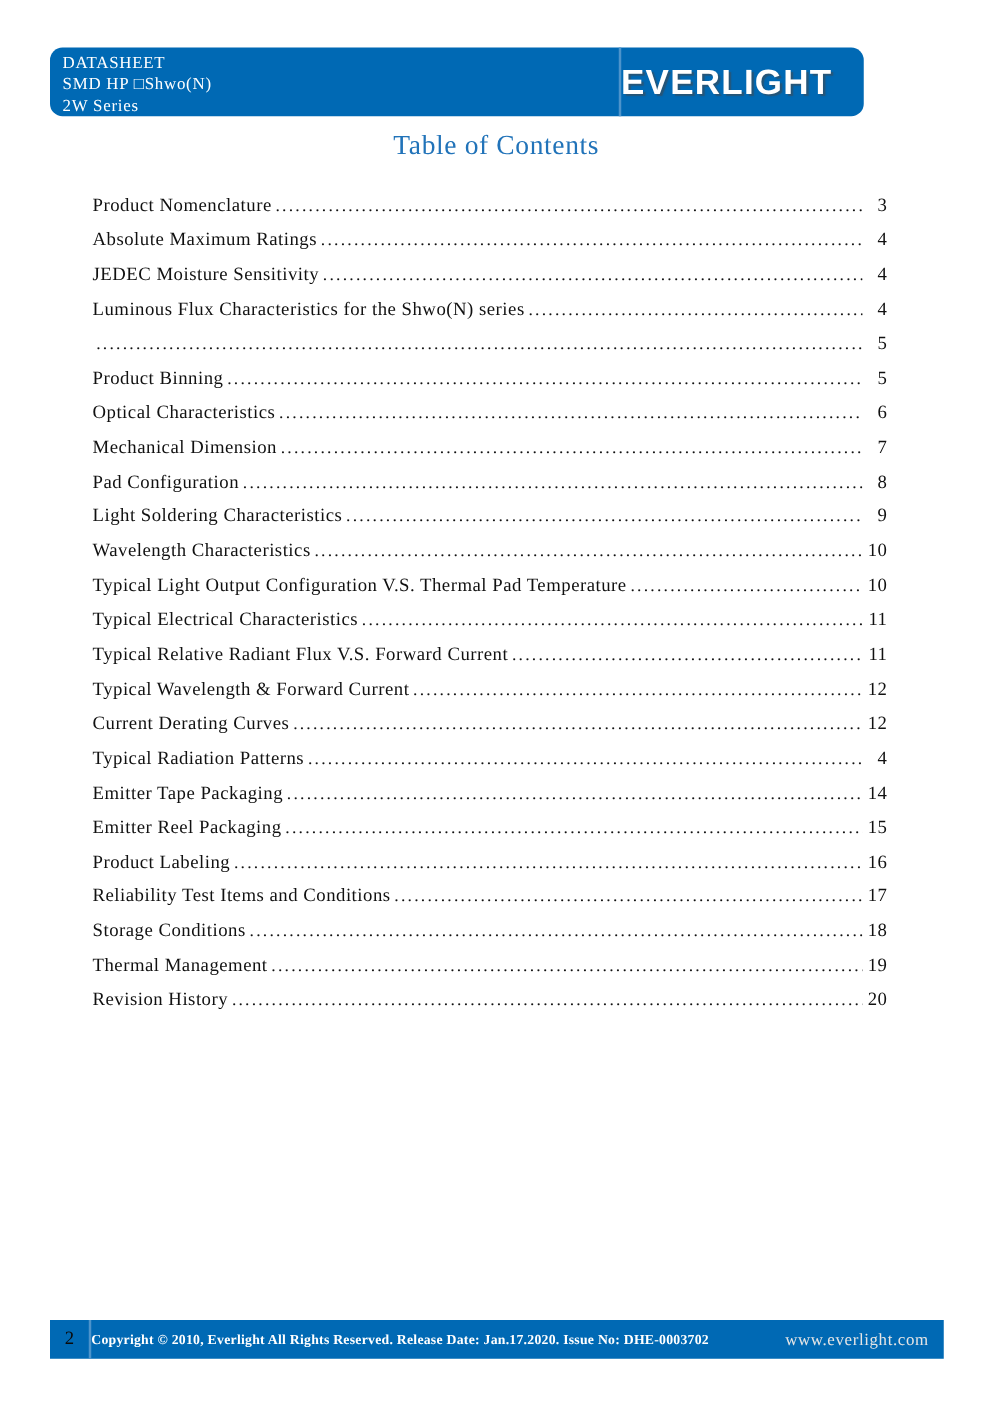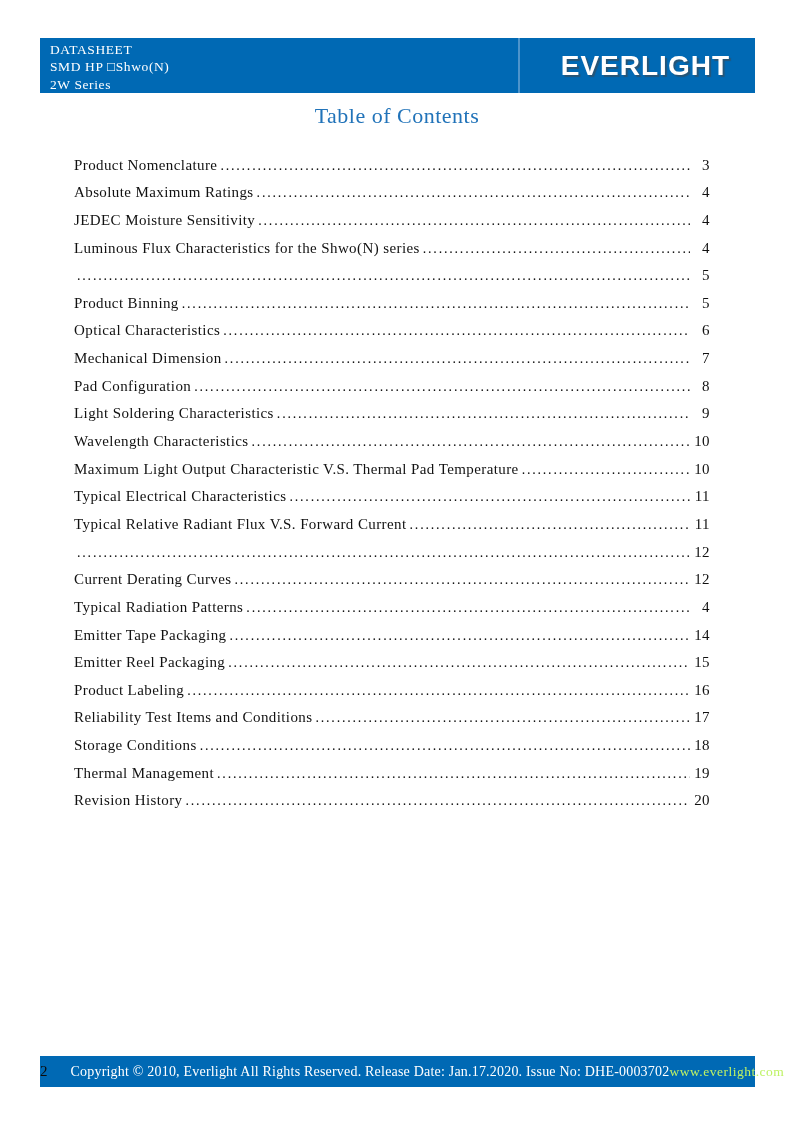--- a/index.html
+++ b/index.html
@@ -7,22 +7,22 @@
   body {
     position:relative;
     background:#ffffff;
     font-family:"Liberation Serif","DejaVu Serif",serif;
     color:#111;
     overflow:hidden;
   }
 
   
   .header {
-    position:absolute; left:40px; top:38px; width:715px; height:55px;
-    background:#0069b4; display:flex; align-items:stretch;
+    position:absolute; left:40px; top:38px; width:651px; height:55px;
+    background:#0069b4; display:flex; align-items:stretch;border-radius:10px;
   }
   .header-left {
     width:478px; color:#ffffff; padding:3px 0 0 10px;
     font-size:13.5px; line-height:17.3px; letter-spacing:0.6px;
   }
   .v-divider { width:2px; background:#4d94cb; }
   .header-right {
     flex:1; display:flex; align-items:center; justify-content:flex-end;
     padding-right:25px;
   }
@@ -54,26 +54,26 @@
   
   .footer {
     position:absolute; left:40px; top:1056px; width:715px; height:31px;
     background:#0069b4; display:flex; align-items:stretch;
   }
   .footer-pagebox {
     width:31px; display:flex; align-items:center; justify-content:center;
     color:#0b0b0b; font-size:15px;
   }
   .footer-copy {
-    flex:1; display:flex; align-items:center; padding-left:23px;
-    color:#ffffff; font-size:14px; letter-spacing:0.2px; white-space:nowrap;
+    flex:1; display:flex; align-items:center; padding-left:0;
+    color:#ffffff; font-size:11px; letter-spacing:0.2px; white-space:nowrap;font-weight:bold;
   }
   .footer-site {
     display:flex; align-items:center; padding-right:12px;
-    color:#bef264; font-size:13.5px; letter-spacing:0.5px;
+    color:#e5e5e5; font-size:13.5px; letter-spacing:0.5px;
   }
 </style>
 </head>
 <body>
 
 <div class="header">
   <div class="header-left">
     <div>DATASHEET</div>
     <div>SMD HP □Shwo(N)</div>
     <div>2W Series</div>
@@ -135,35 +135,36 @@
       <span class="toc-label">Light Soldering Characteristics</span>
       <span class="toc-leader">............................................................................................................................................................................................................................</span>
       <span class="toc-page">9</span>
     </div>
     <div class="toc-row">
       <span class="toc-label">Wavelength Characteristics</span>
       <span class="toc-leader">............................................................................................................................................................................................................................</span>
       <span class="toc-page">10</span>
     </div>
     <div class="toc-row">
-      <span class="toc-label">Maximum Light Output Characteristic V.S. Thermal Pad Temperature</span>
+      <span class="toc-label">Typical Light Output Configuration V.S. Thermal Pad Temperature</span>
       <span class="toc-leader">............................................................................................................................................................................................................................</span>
       <span class="toc-page">10</span>
     </div>
     <div class="toc-row">
       <span class="toc-label">Typical Electrical Characteristics</span>
       <span class="toc-leader">............................................................................................................................................................................................................................</span>
       <span class="toc-page">11</span>
     </div>
     <div class="toc-row">
       <span class="toc-label">Typical Relative Radiant Flux V.S. Forward Current</span>
       <span class="toc-leader">............................................................................................................................................................................................................................</span>
       <span class="toc-page">11</span>
     </div>
     <div class="toc-row">
+      <span class="toc-label">Typical Wavelength &amp; Forward Current</span>
       <span class="toc-leader">............................................................................................................................................................................................................................</span>
       <span class="toc-page">12</span>
     </div>
     <div class="toc-row">
       <span class="toc-label">Current Derating Curves</span>
       <span class="toc-leader">............................................................................................................................................................................................................................</span>
       <span class="toc-page">12</span>
     </div>
     <div class="toc-row">
       <span class="toc-label">Typical Radiation Patterns</span>

